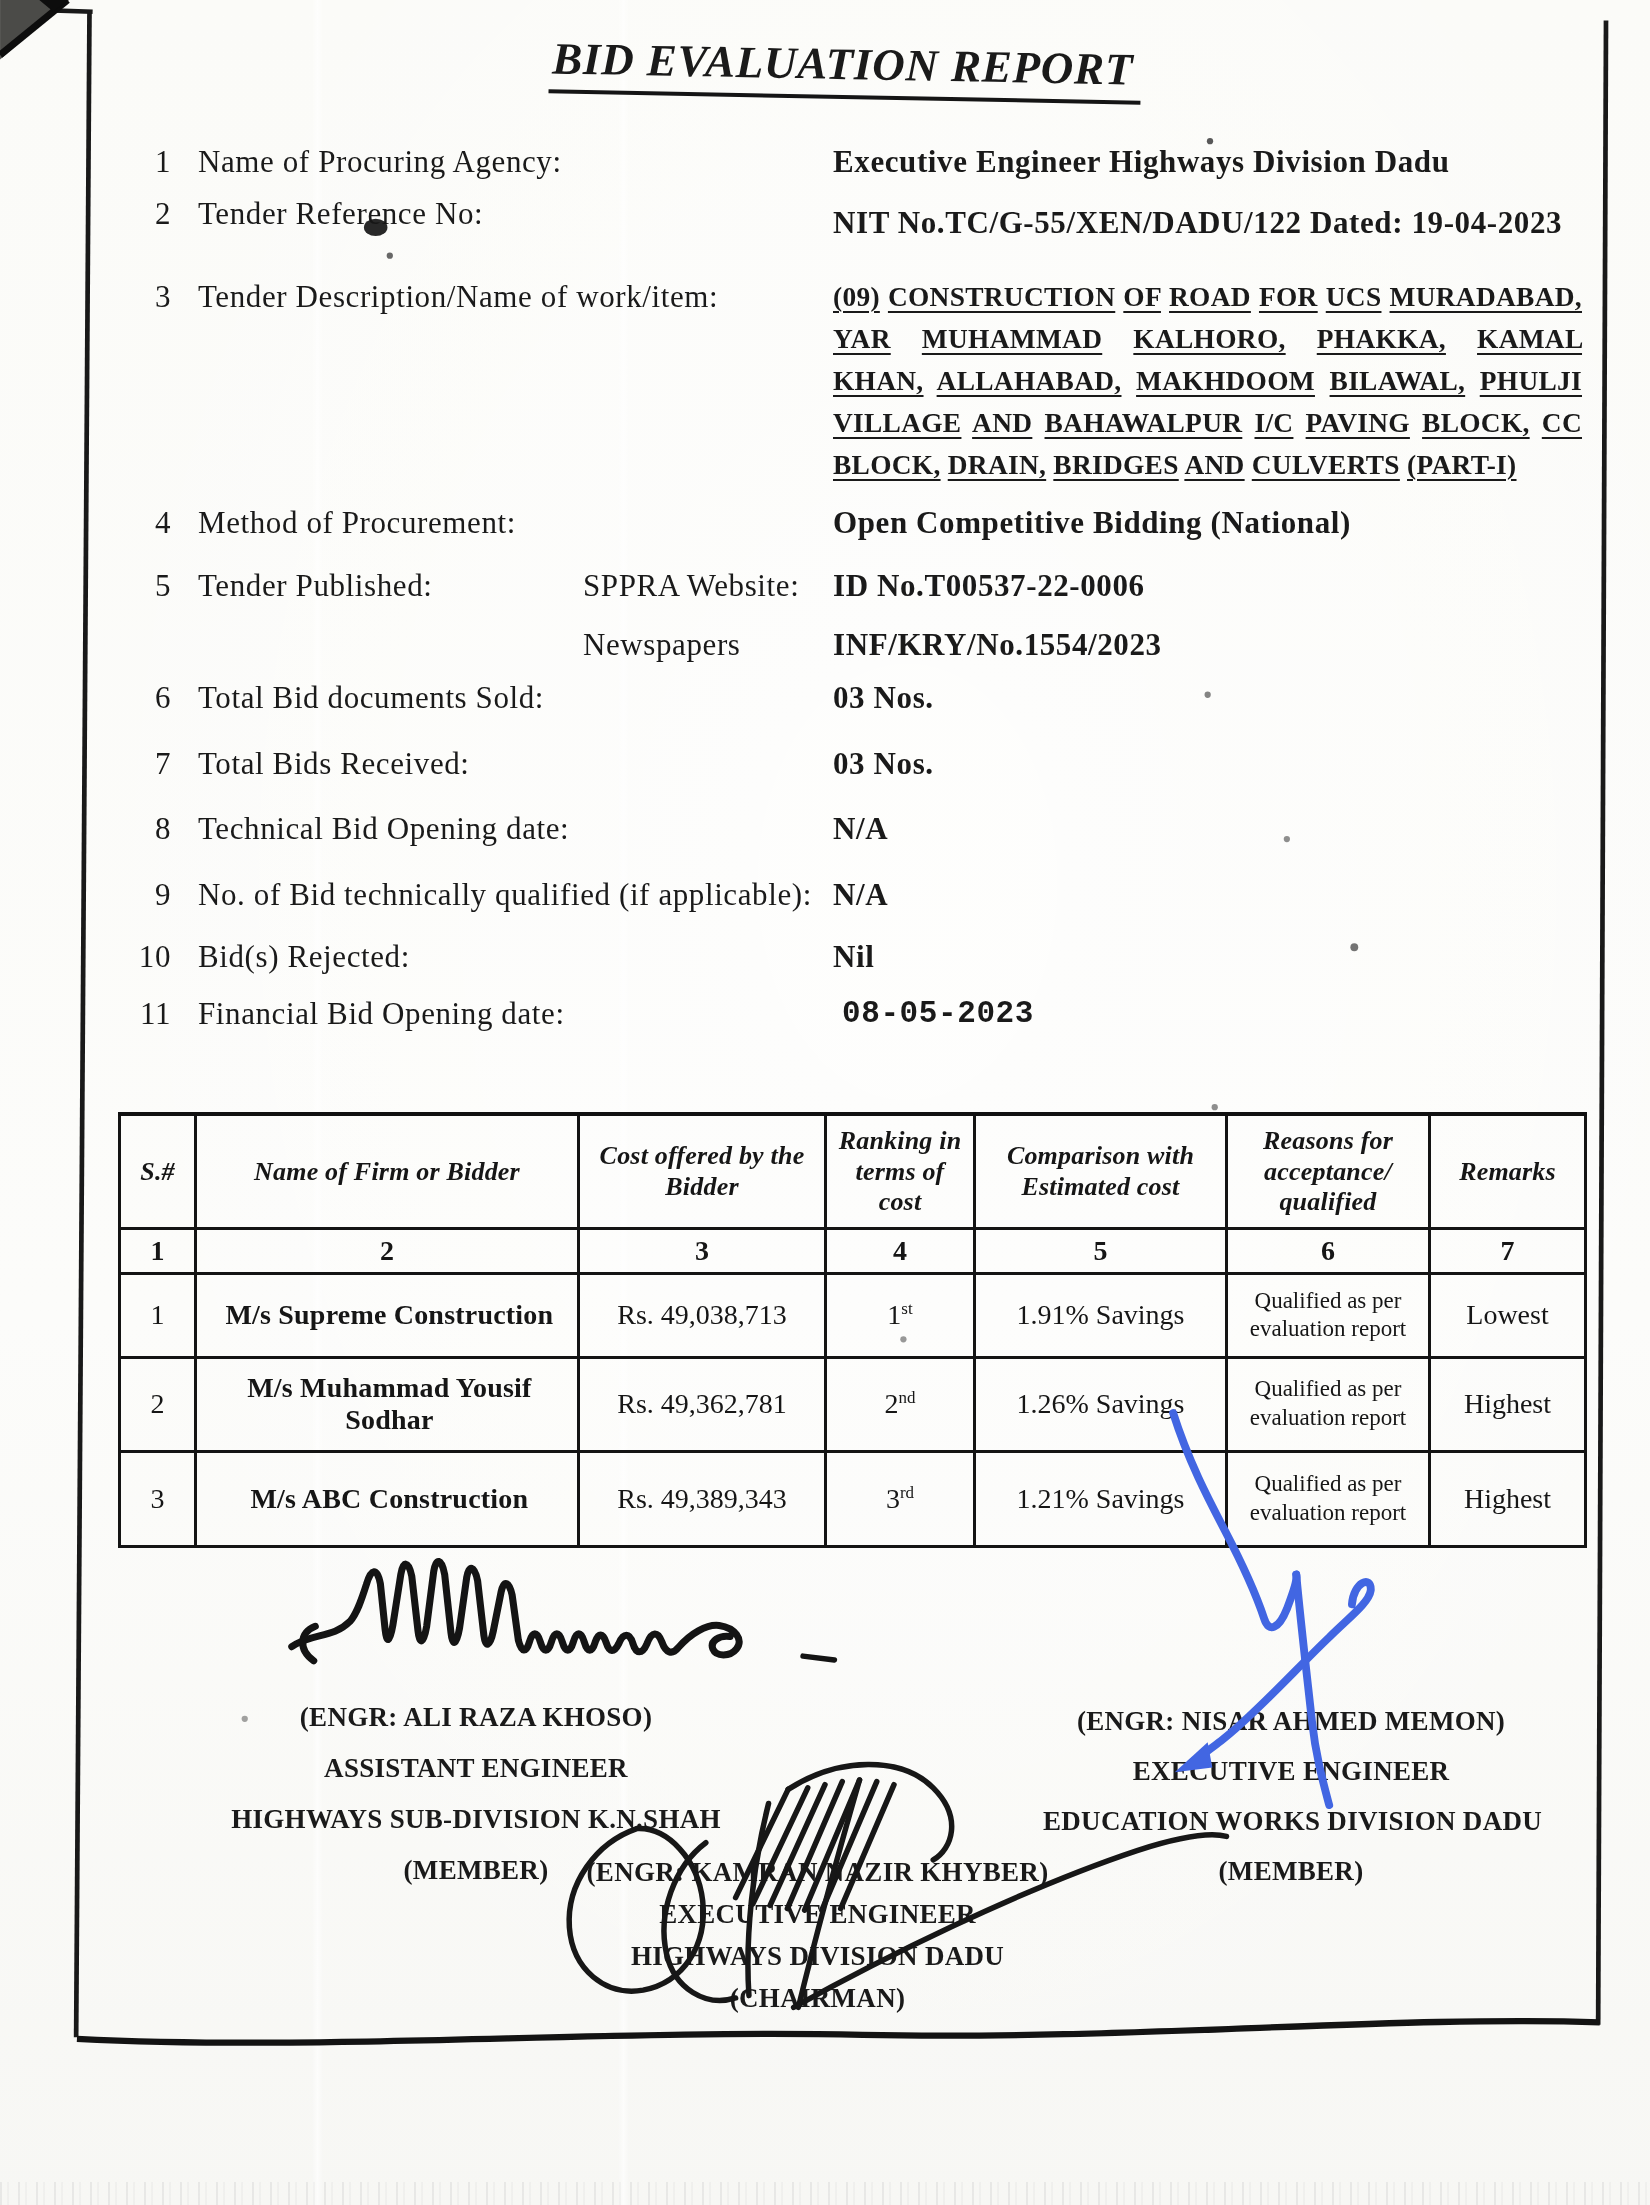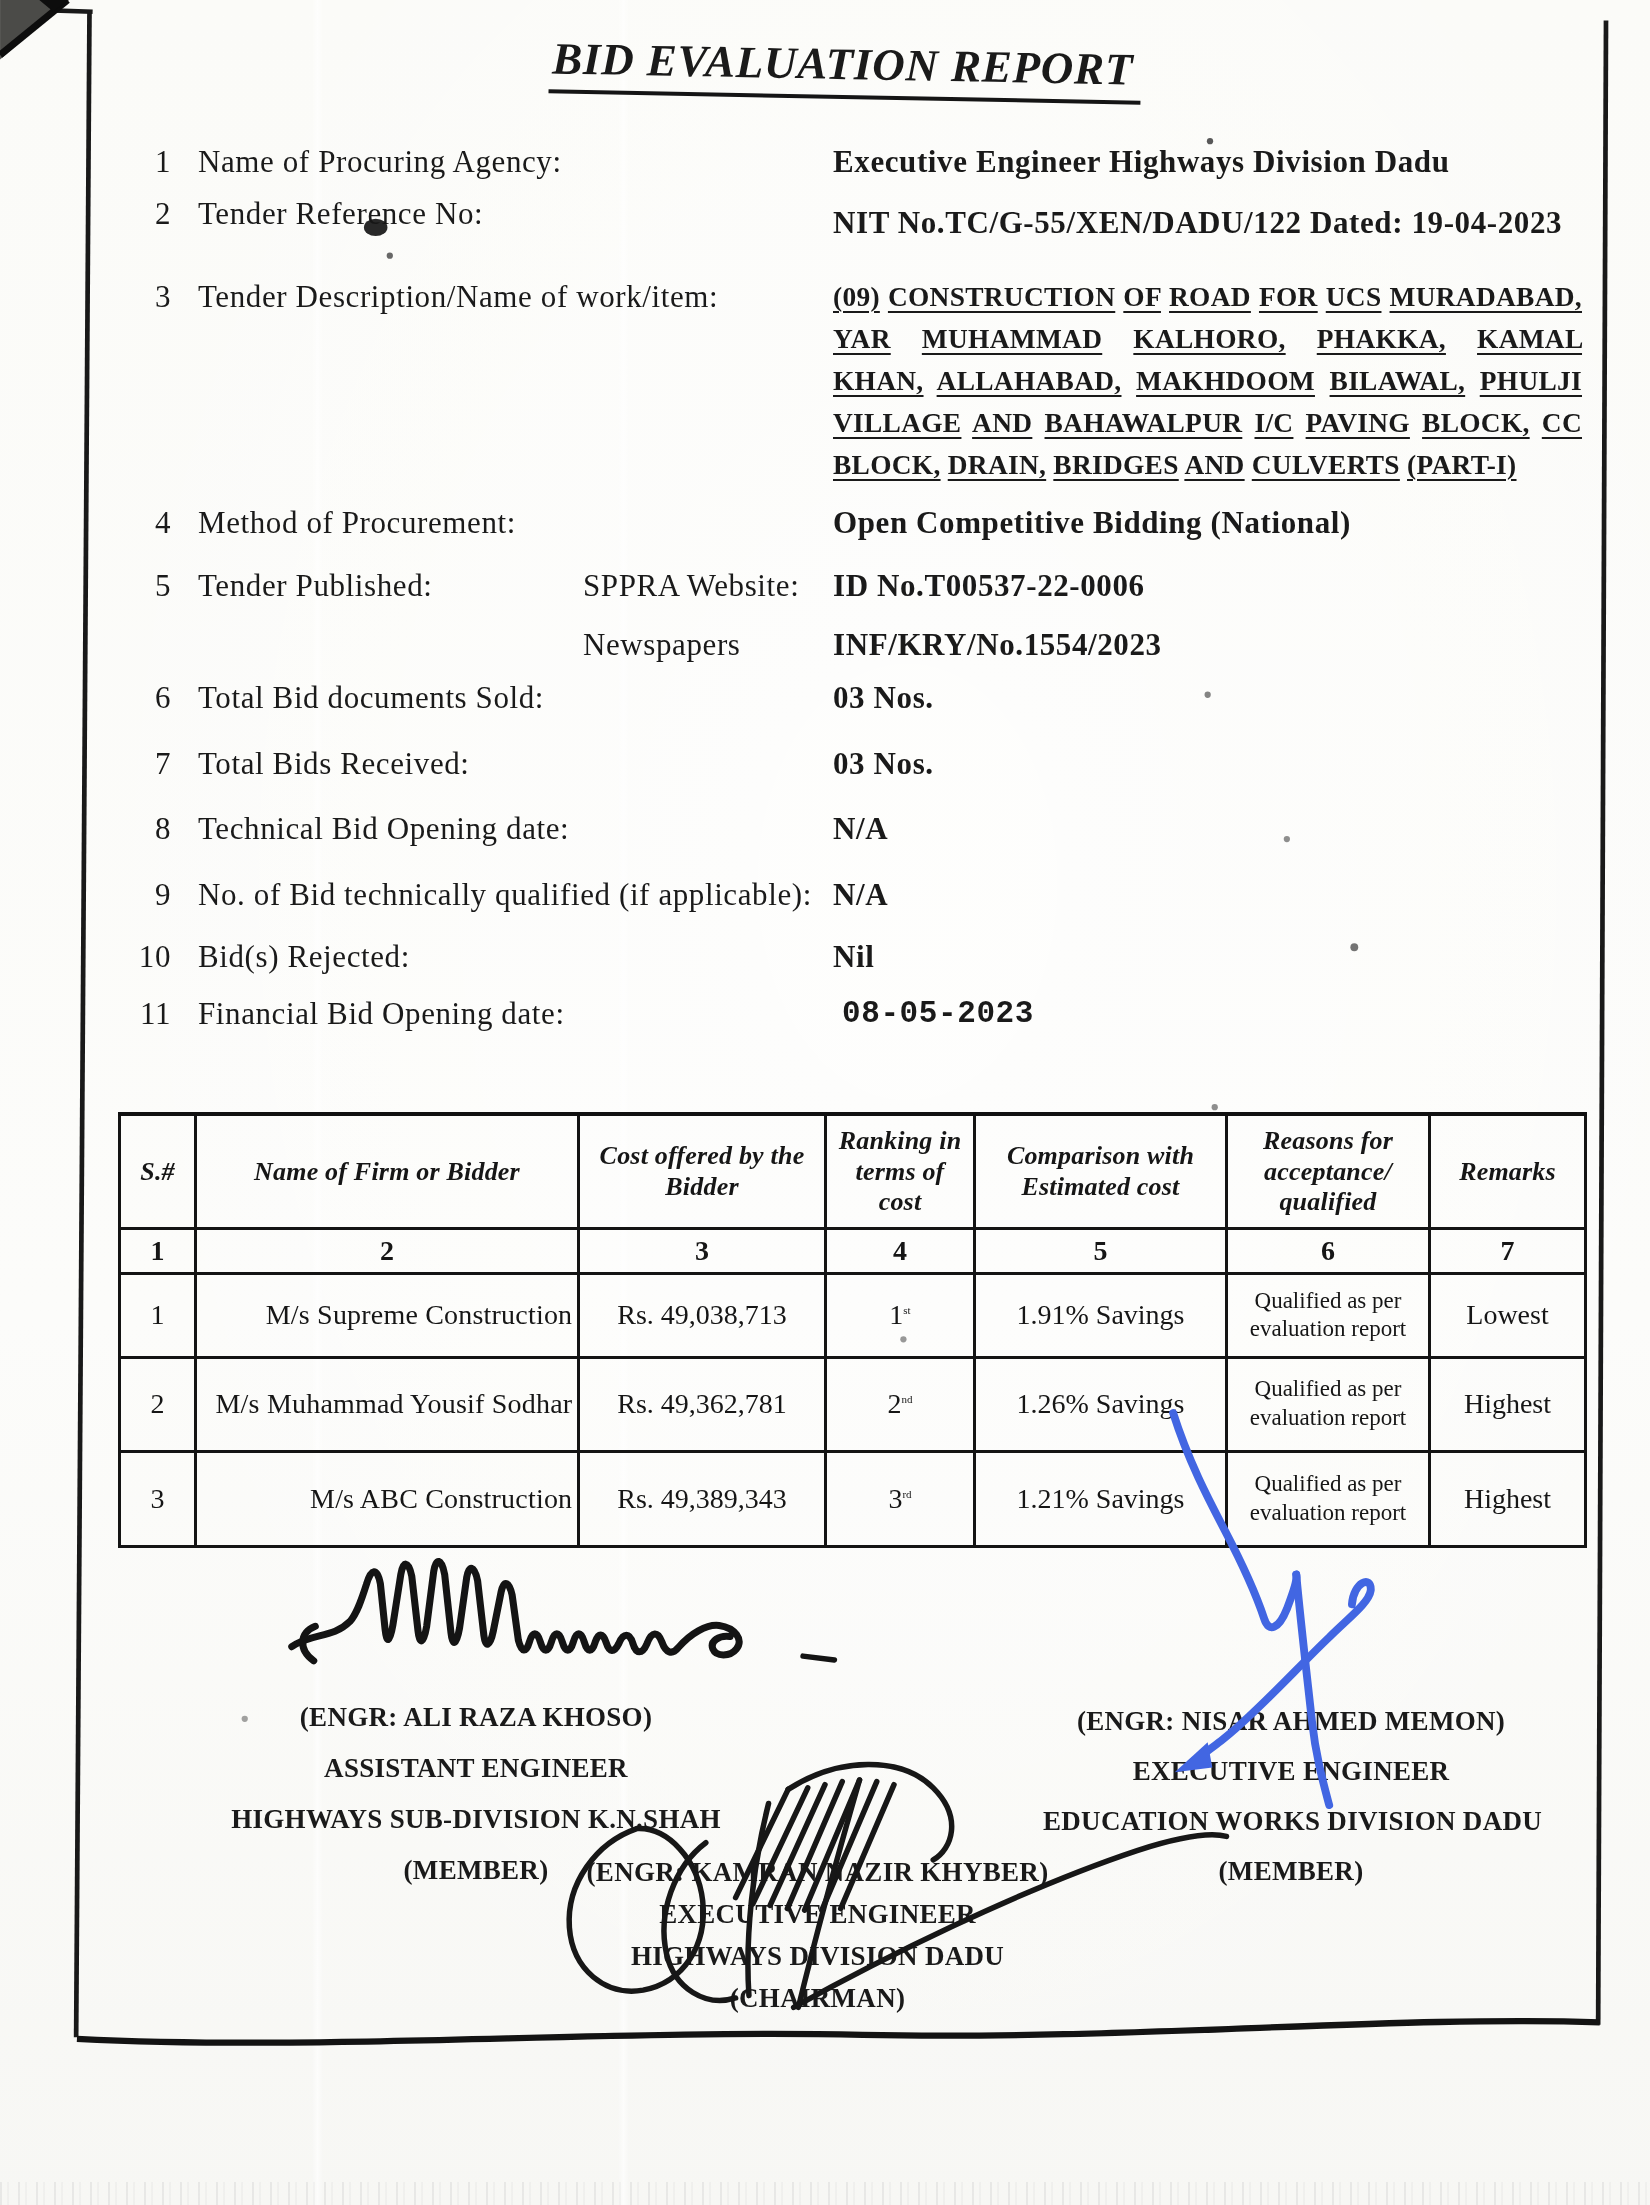--- a/index.html
+++ b/index.html
@@ -49,24 +49,24 @@
   .bid-table td,.bid-table th{
     border:3.1px solid #141414;text-align:center;vertical-align:middle;
     padding:1.6px 4.7px;overflow:hidden;
   }
   .bid-table tr.hdr th{
     font-size:26px;font-weight:bold;font-style:italic;line-height:1.16;
     height:108px;letter-spacing:0.2px;
   }
   .bid-table tr.hdr{border-top:4.7px solid #111;}
   .bid-table tr.nums td{height:39px;font-weight:bold;font-size:28px;}
-  .bid-table td.c-firm{text-align:right;padding-left:9.4px;font-weight:normal;letter-spacing:0.2px;}
+  .bid-table td.c-firm{text-align:center;padding-left:9.4px;font-weight:bold;letter-spacing:0.2px;}
   .bid-table td.c-cost{font-weight:normal;}
   .bid-table td.c-reason{font-size:23px;line-height:1.25;padding:1.6px 7.8px;}
-  .bid-table td.c-rank sup{font-size:11px;}
+  .bid-table td.c-rank sup{font-size:17px;}
   .bid-table tr.r1 td{height:77px;}
   .bid-table tr.r2 td{height:88px;}
   .bid-table tr.r3 td{height:89px;}
   .sig-block{
     position:absolute;text-align:center;font-weight:bold;font-size:27px;letter-spacing:0.3px;
   }
   .sig-block div{white-space:nowrap;}
   .sig-1{left:231px;top:1692px;width:490px;line-height:51px;}
   .sig-2{left:1043px;top:1696px;width:496px;line-height:50px;}
   .sig-3{left:575px;top:1851px;width:485px;line-height:42px;}

